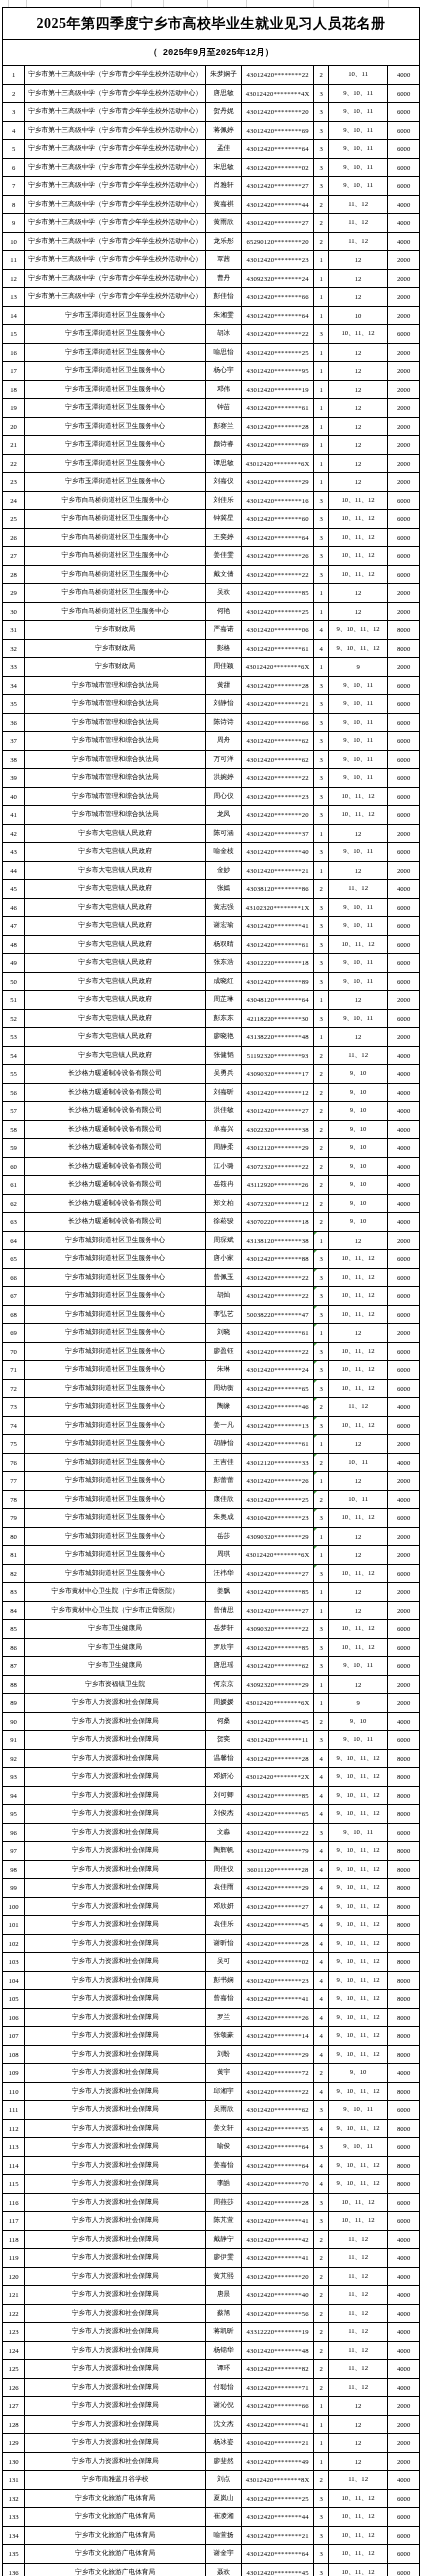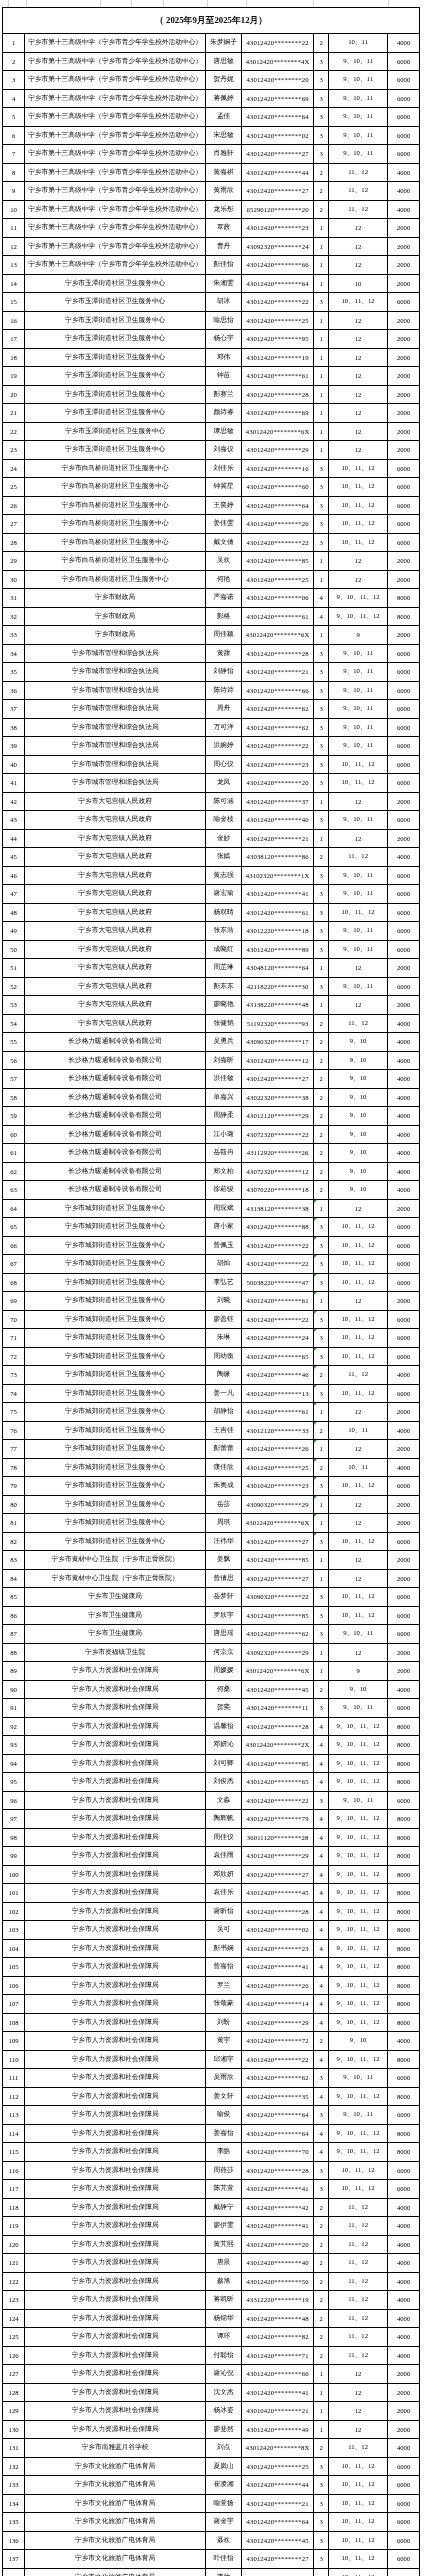--- a/index.html
+++ b/index.html
@@ -16,21 +16,21 @@
     border-collapse:collapse;table-layout:fixed;
   }
   .roster td,.roster th{
     border:0.5px solid #000;padding:0 1px;text-align:center;vertical-align:middle;
     overflow:hidden;white-space:nowrap;
   }
   .title-cell{
     height:31px;font-size:14px;font-weight:bold;letter-spacing:0.5px;
   }
   .subtitle-cell{
-    height:25px;font-size:8.8px;font-weight:bold;
+    height:25px;font-size:8.8px;font-weight:bold;font-family:Liberation Mono, monospace;
   }
   .roster thead th{
     height:25px;font-size:8.2px;font-weight:bold;position:relative;
   }
   .amount-head div{line-height:1.15;}
   .roster tbody td{height:17.5px;font-size:6.7px;}
   td.c-unit{font-size:6.7px;}
   td.c-id{font-size:6.7px;letter-spacing:0.1px;}
   td.c-cnt{position:relative;}
   .red-corner{
@@ -62,20 +62,23 @@
     <col style="width:22px">
       <col style="width:181px">
       <col style="width:36px">
     <col style="width:72px">
       <col style="width:15px">
       <col style="width:59px">
     <col style="width:32px">
   </colgroup>
   <thead>
     <tr>
+      <td class="title-cell" colspan="7">2025年第四季度宁乡市高校毕业生就业见习人员花名册</td>
+    </tr>
+    <tr>
       <td class="subtitle-cell" colspan="7">（ 2025年9月至2025年12月）</td>
     </tr>
   </thead>
   <tbody>
       <tr>
     <td class="c-idx">1</td>
     <td class="c-unit">宁乡市第十三高级中学（宁乡市青少年学生校外活动中心）</td>
     <td class="c-name">朱梦娴子</td>
     <td class="c-id">43012420********22</td>
     <td class="c-cnt">2</td>

